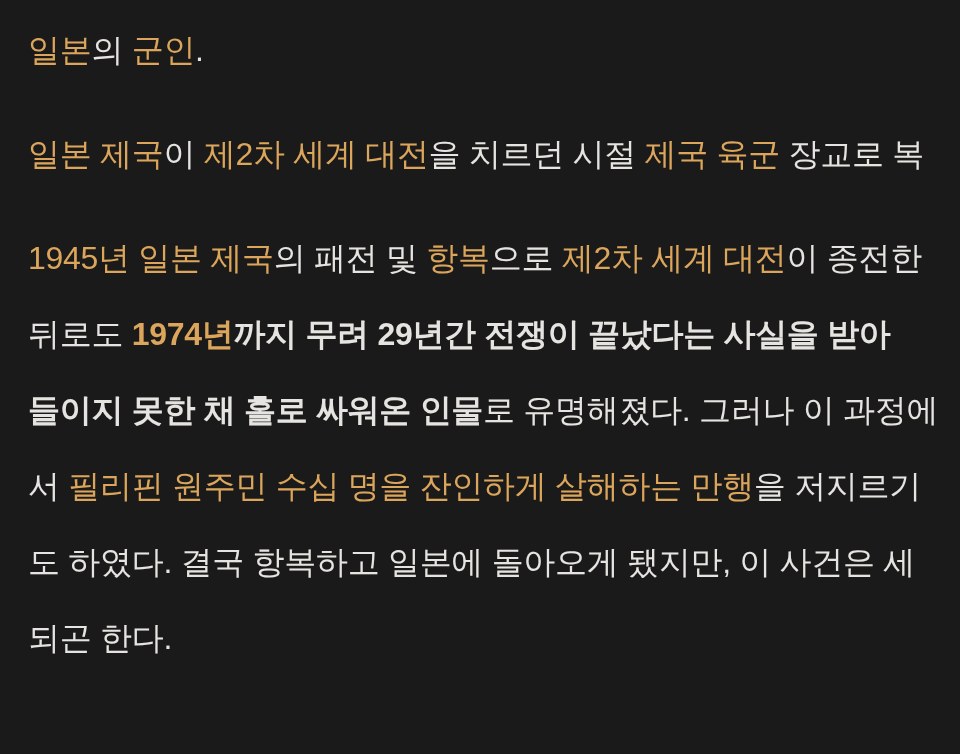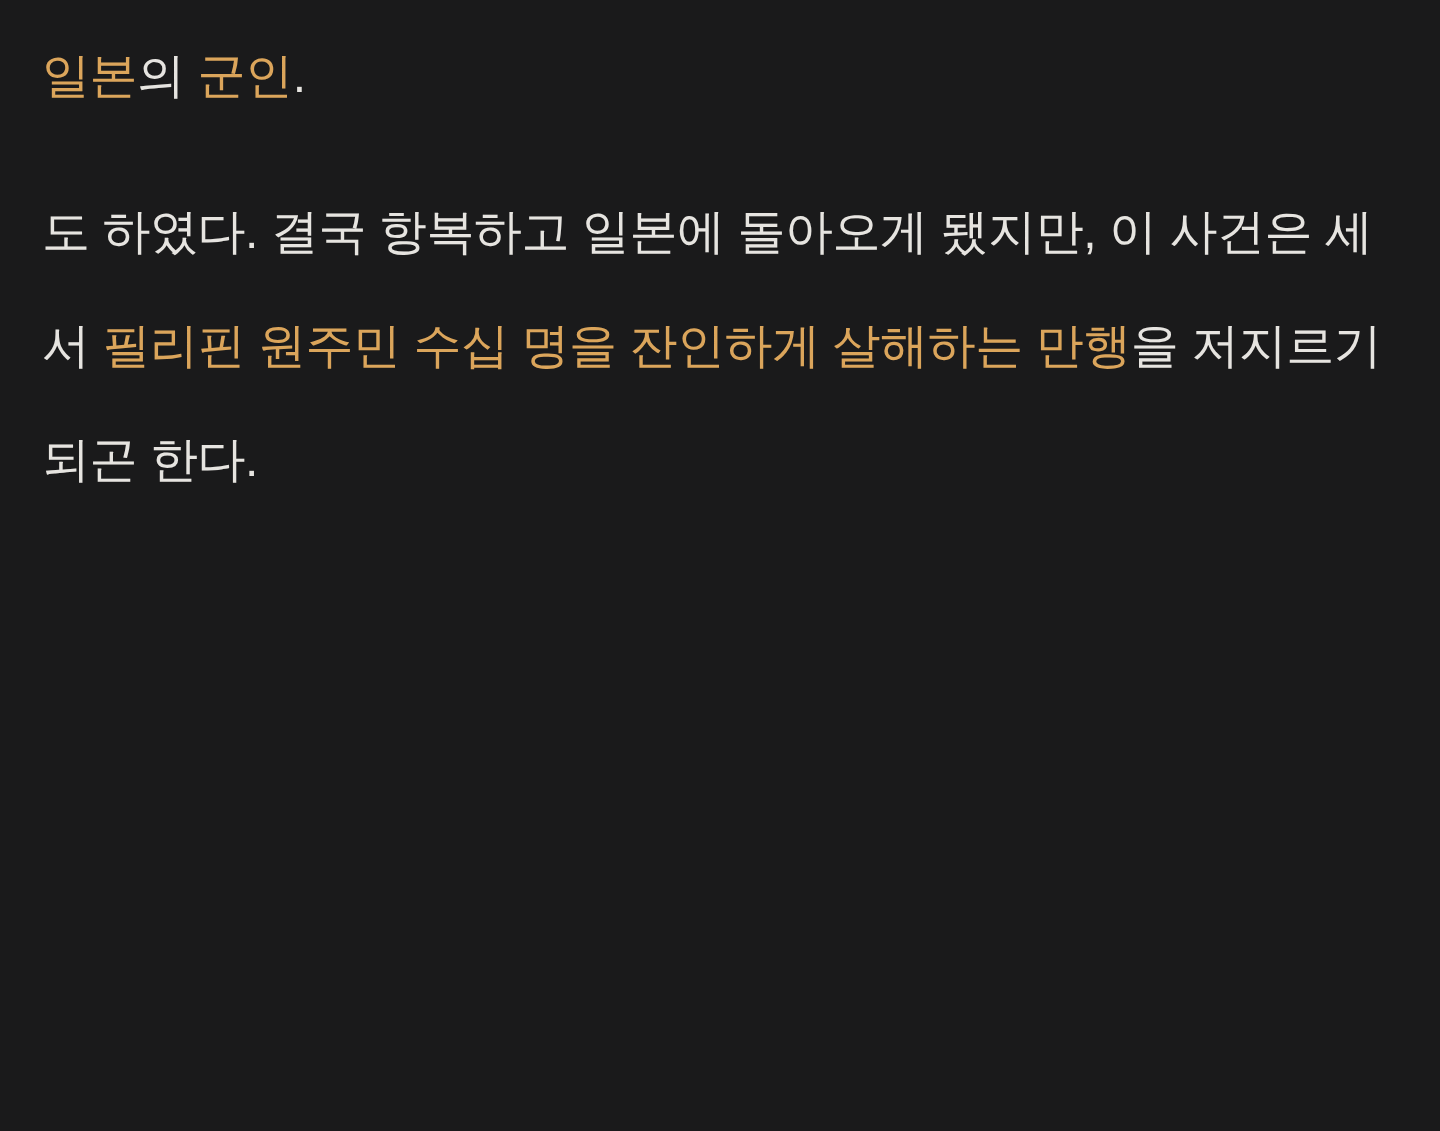--- a/index.html
+++ b/index.html
@@ -39,19 +39,23 @@
   .bold{font-weight:700;}
 </style>
 </head>
 <body>
 
 <div class="article">
     <div class="para">
       <div class="line"><a class="link">일본</a><span>의 </span><a class="link">군인</a><span>.</span></div>
     </div>
     <div class="para">
+      <div class="line"><a class="link">일본 제국</a><span>이 </span><a class="link">제2차 세계 대전</a><span>을 치르던 시절 </span><a class="link">제국 육군</a><span> 장교로 복</span></div>
     </div>
     <div class="para">
+      <div class="line"><a class="link">1945년</a><span> </span><a class="link">일본 제국</a><span>의 패전 및 </span><a class="link">항복</a><span>으로 </span><a class="link">제2차 세계 대전</a><span>이 종전한</span></div>
+      <div class="line"><span>뒤로도 </span><a class="link bold">1974년</a><span class="bold">까지 무려 29년간 전쟁이 끝났다는 사실을 받아</span></div>
+      <div class="line"><span class="bold">들이지 못한 채 홀로 싸워온 인물</span><span>로 유명해졌다. 그러나 이 과정에</span></div>
+      <div class="line"><span>서 </span><a class="link">필리핀 원주민 수십 명을 잔인하게 살해하는 만행</a><span>을 저지르기</span></div>
       <div class="line"><span>도 하였다. 결국 항복하고 일본에 돌아오게 됐지만, 이 사건은 세</span></div>
-      <div class="line"><span>서 </span><a class="link">필리핀 원주민 수십 명을 잔인하게 살해하는 만행</a><span>을 저지르기</span></div>
       <div class="line"><span>되곤 한다.</span></div>
     </div>
   </div>
 
 </body></html>

